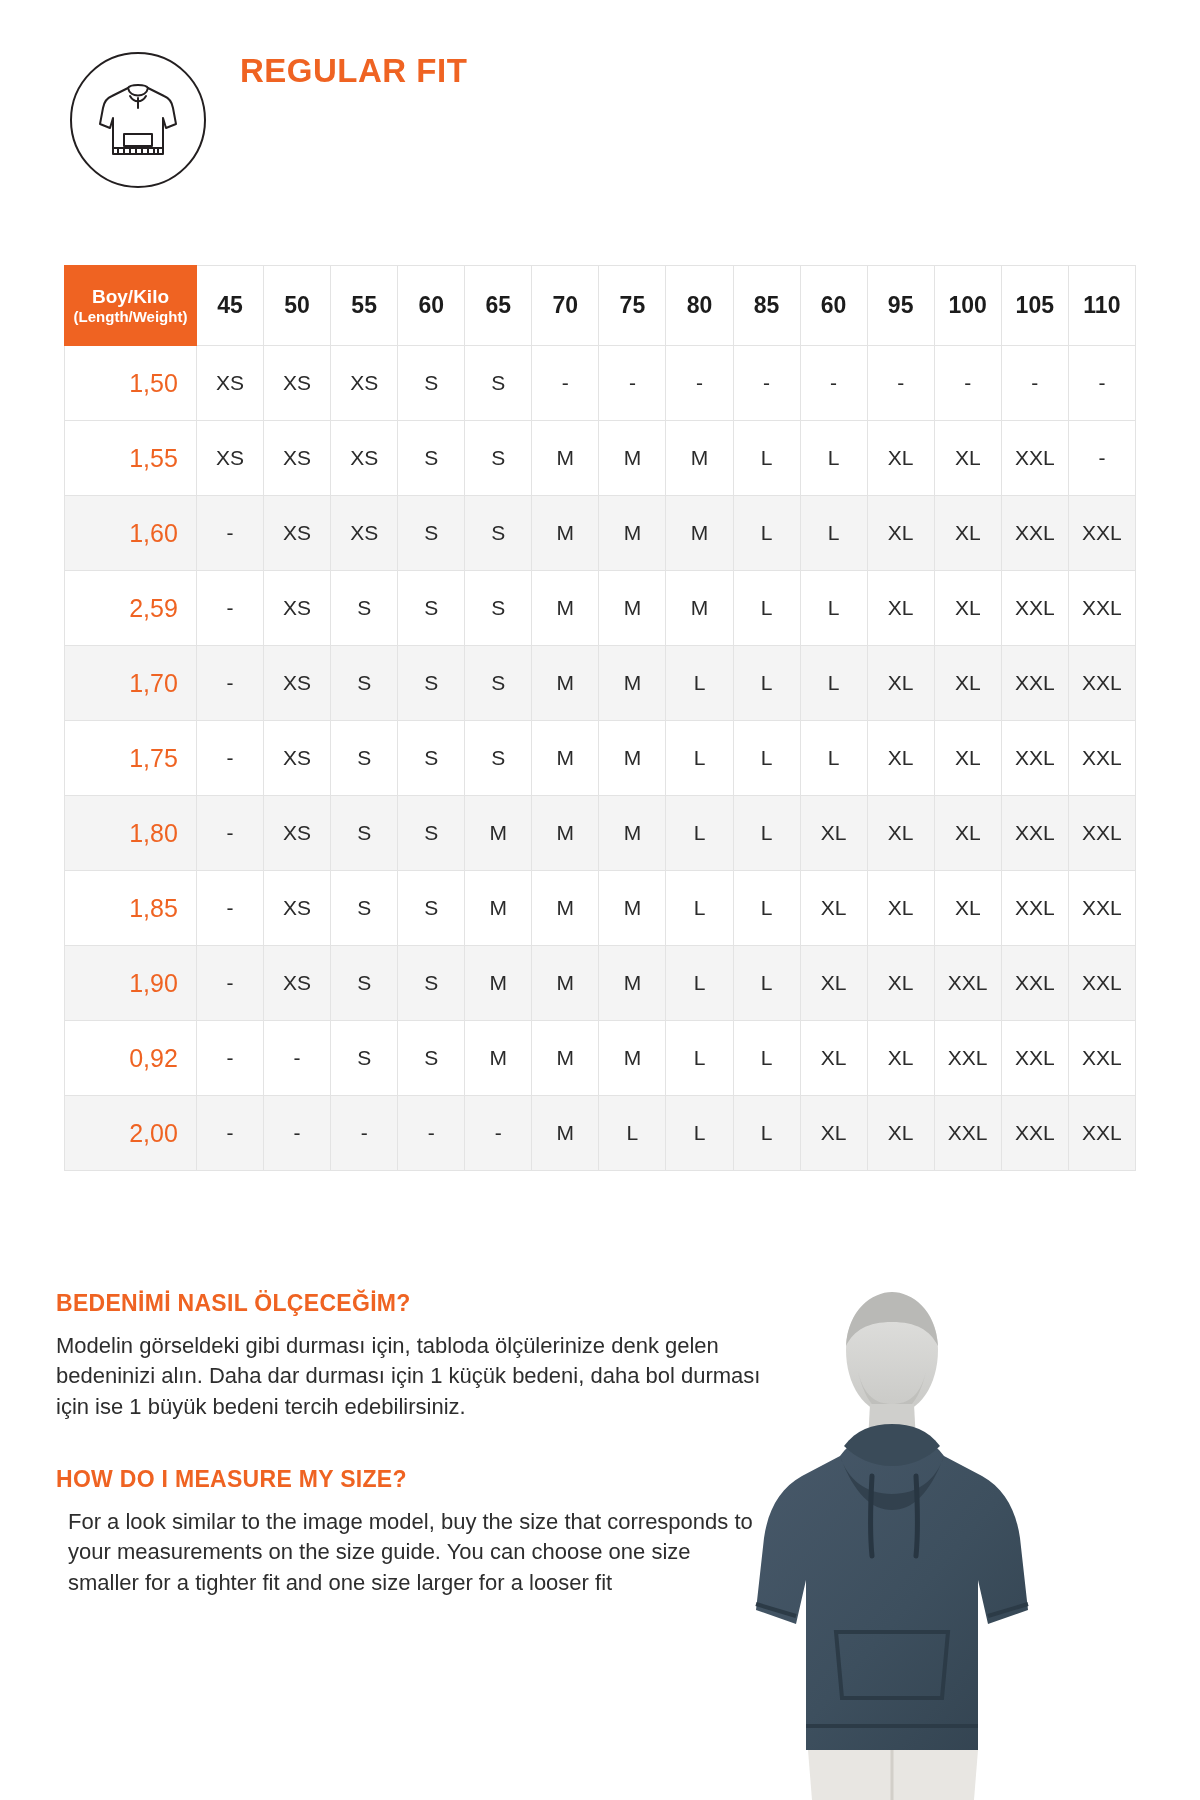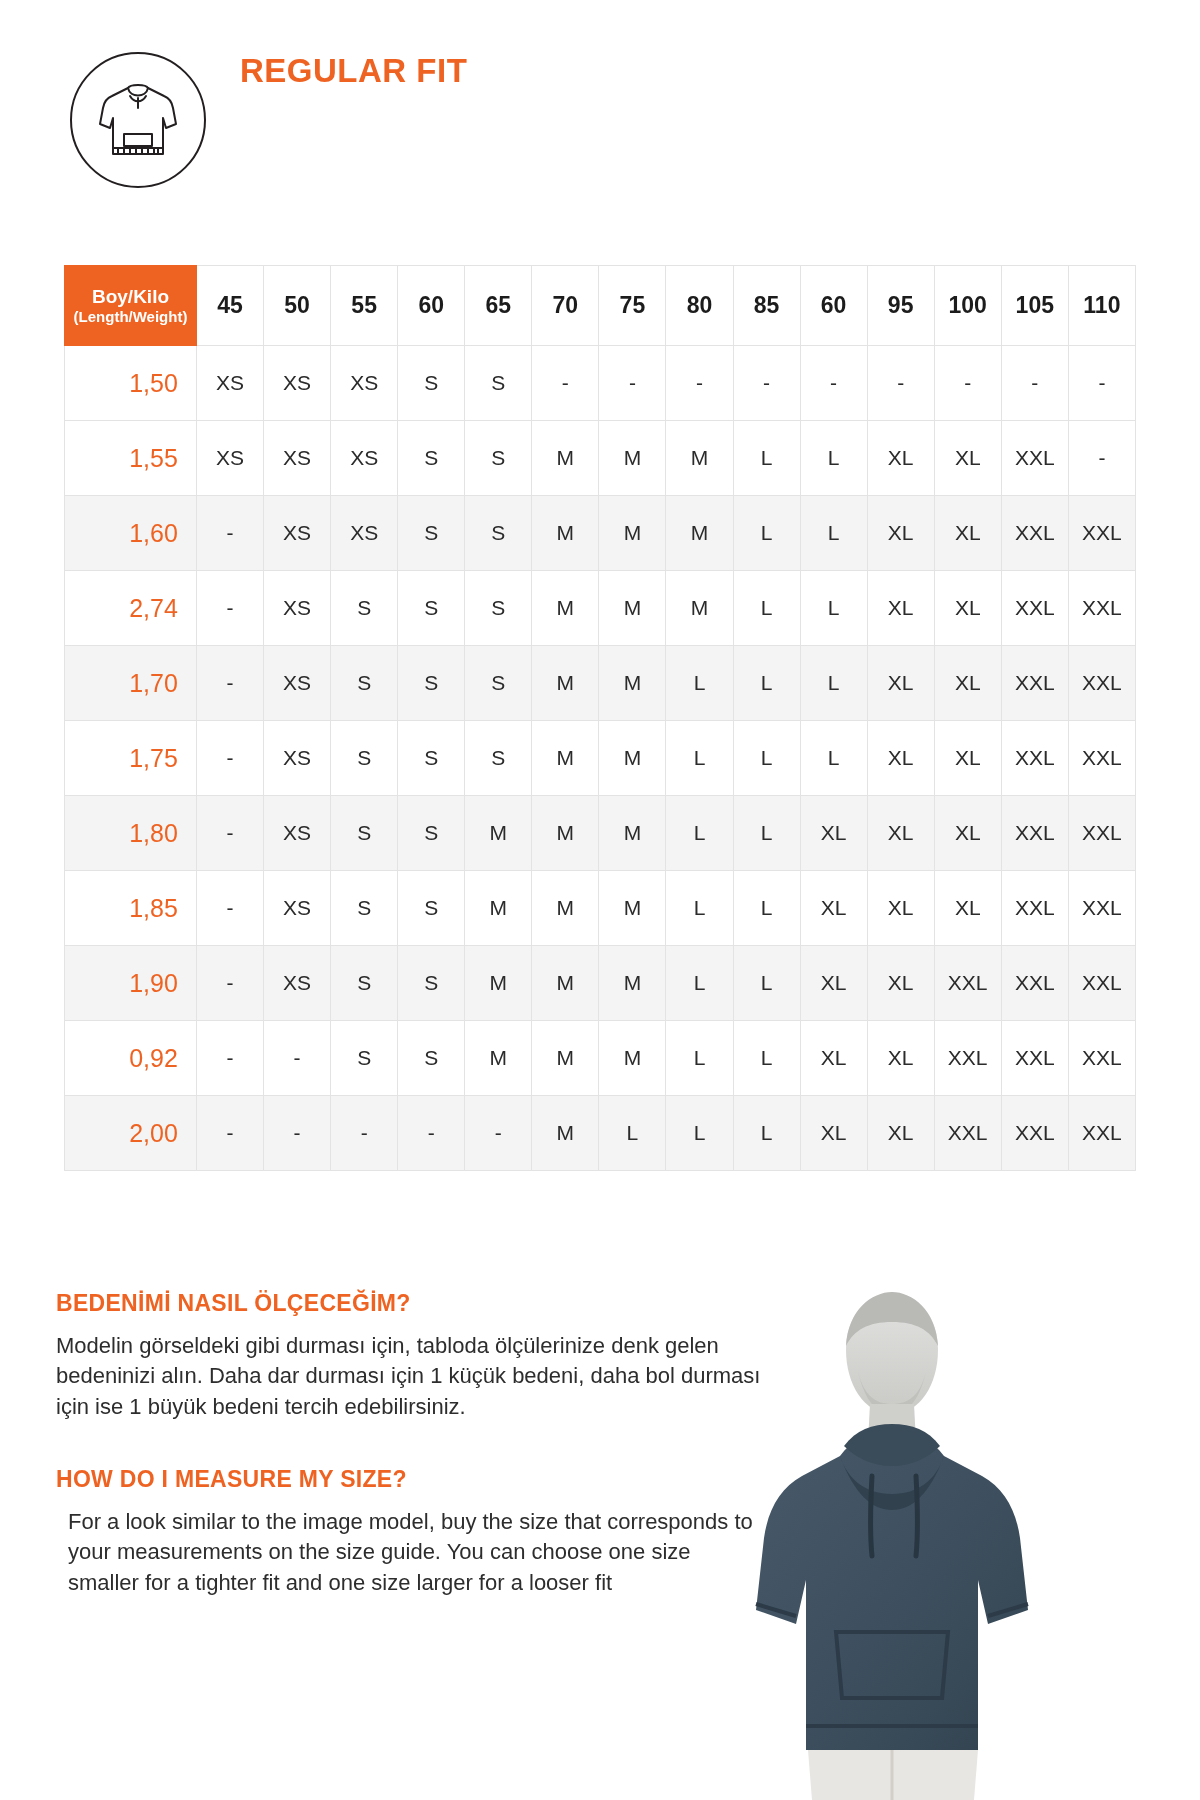--- a/index.html
+++ b/index.html
@@ -223,21 +223,21 @@
           <td>M</td>
           <td>M</td>
           <td>L</td>
           <td>L</td>
           <td>XL</td>
           <td>XL</td>
           <td>XXL</td>
           <td>XXL</td>
         </tr>
         <tr>
-          <td class="rowhead">2,74</td>
+          <td class="rowhead">2,59</td>
           <td>-</td>
           <td>XS</td>
           <td>S</td>
           <td>S</td>
           <td>S</td>
           <td>M</td>
           <td>M</td>
           <td>M</td>
           <td>L</td>
           <td>L</td>

